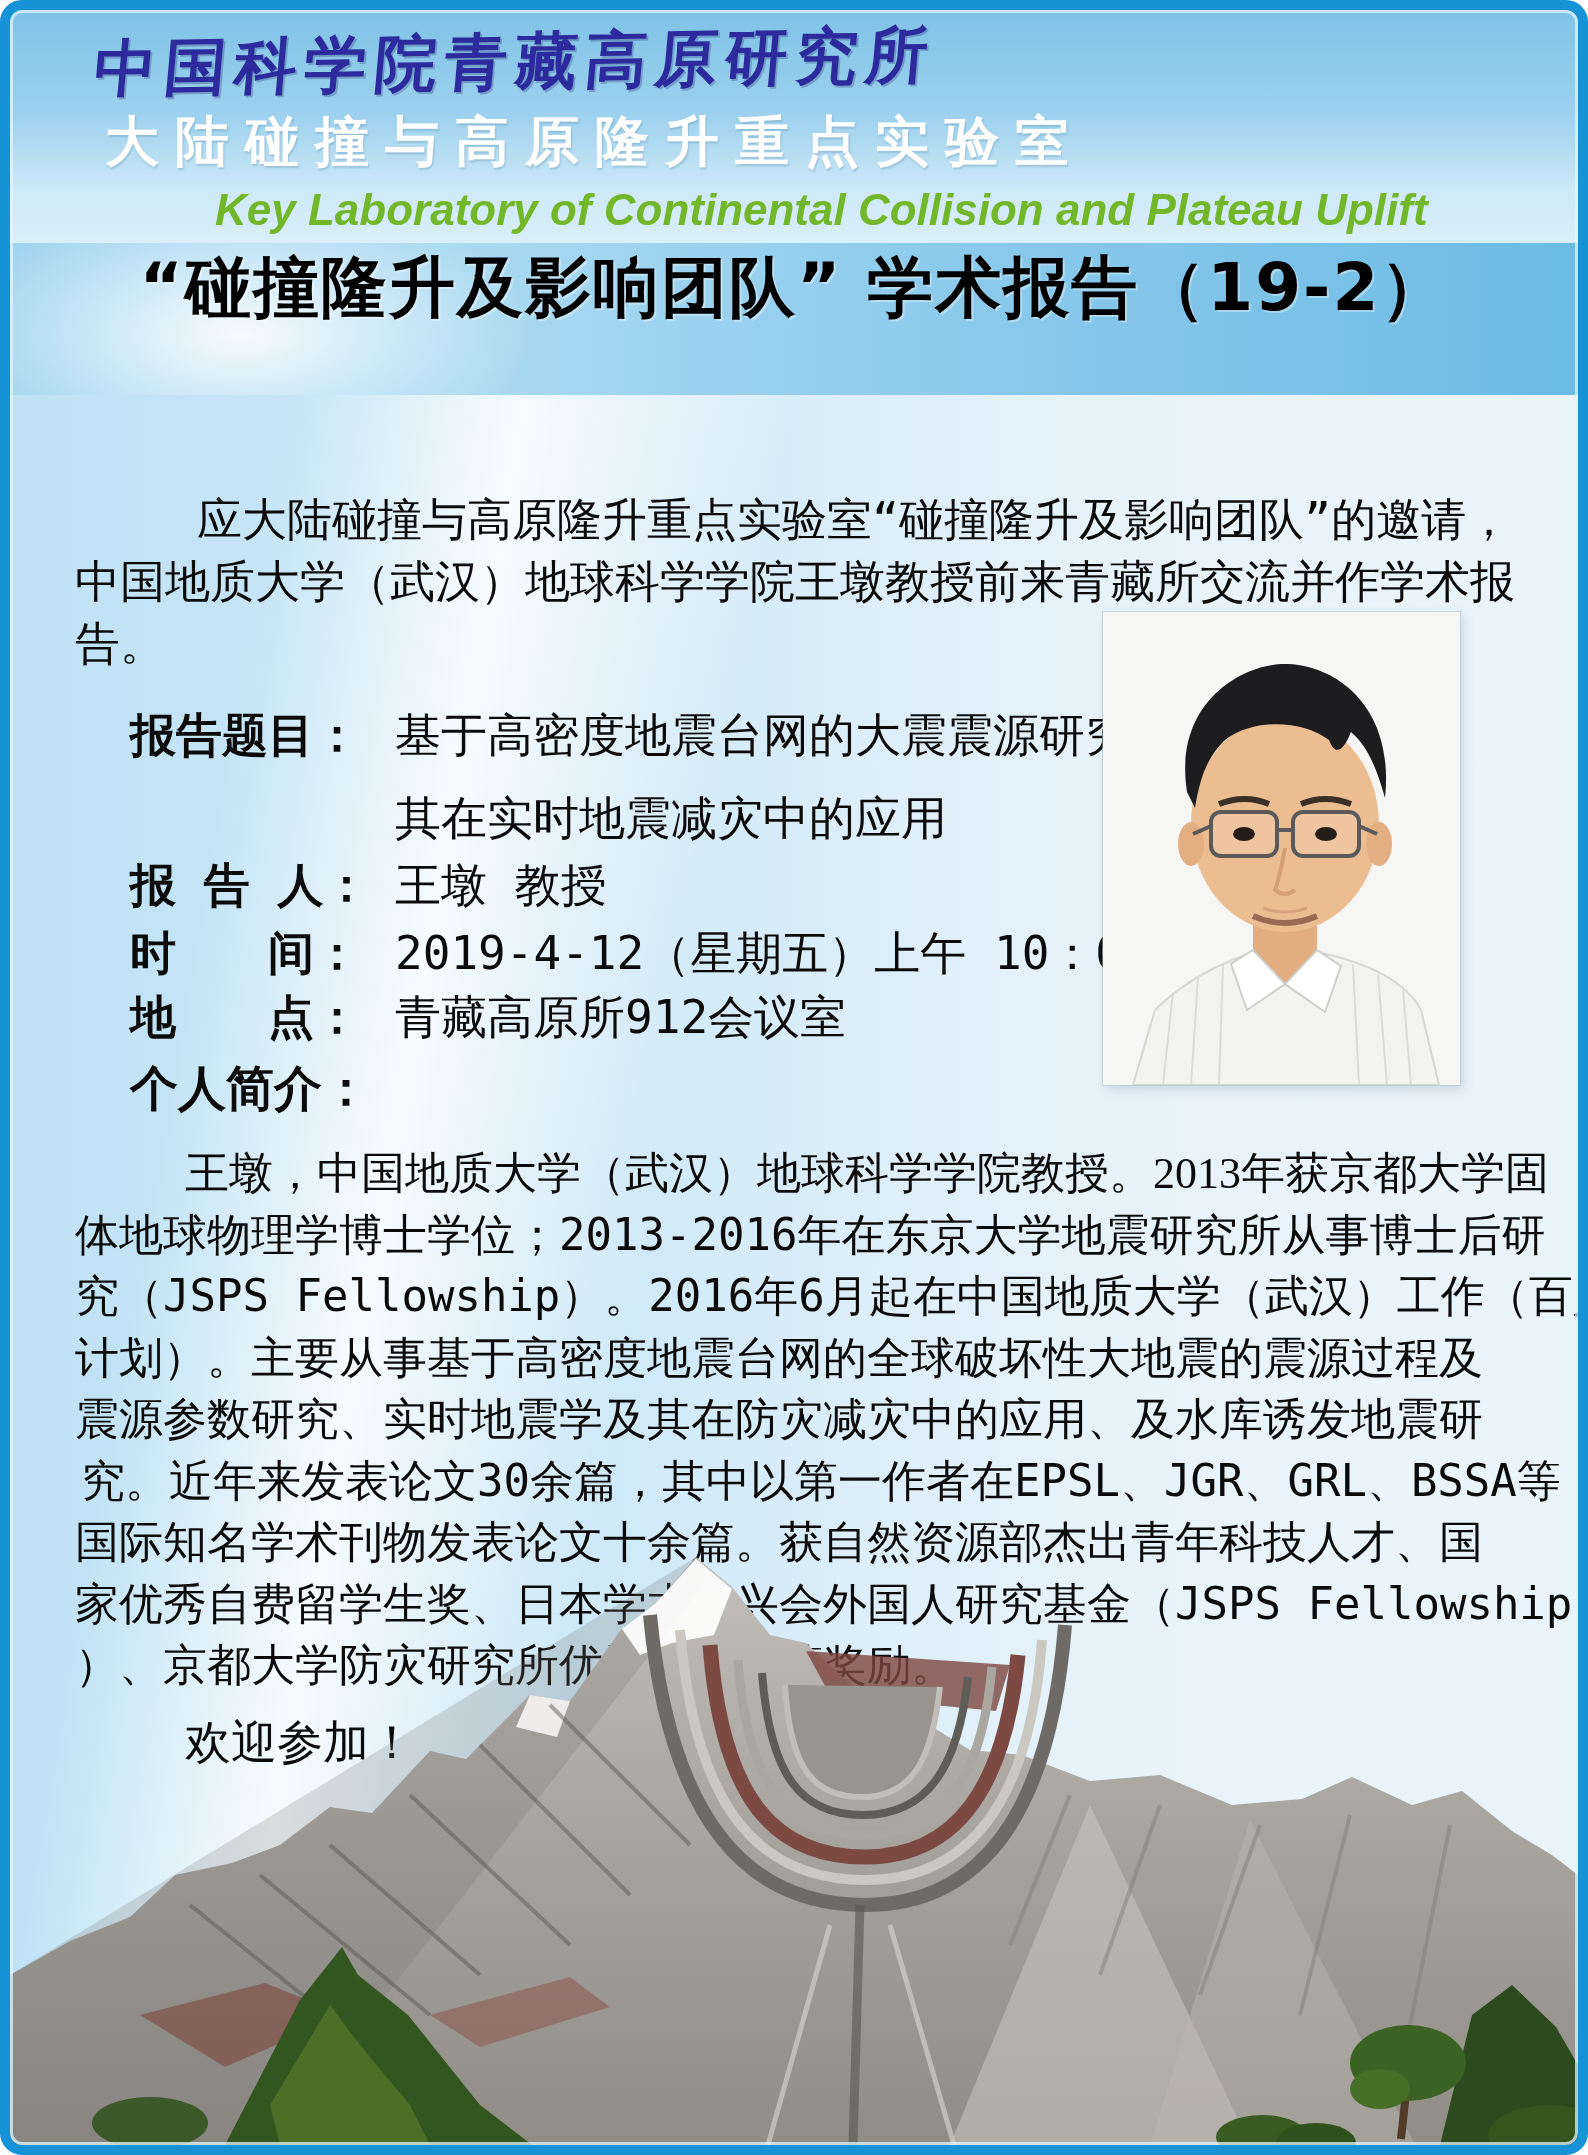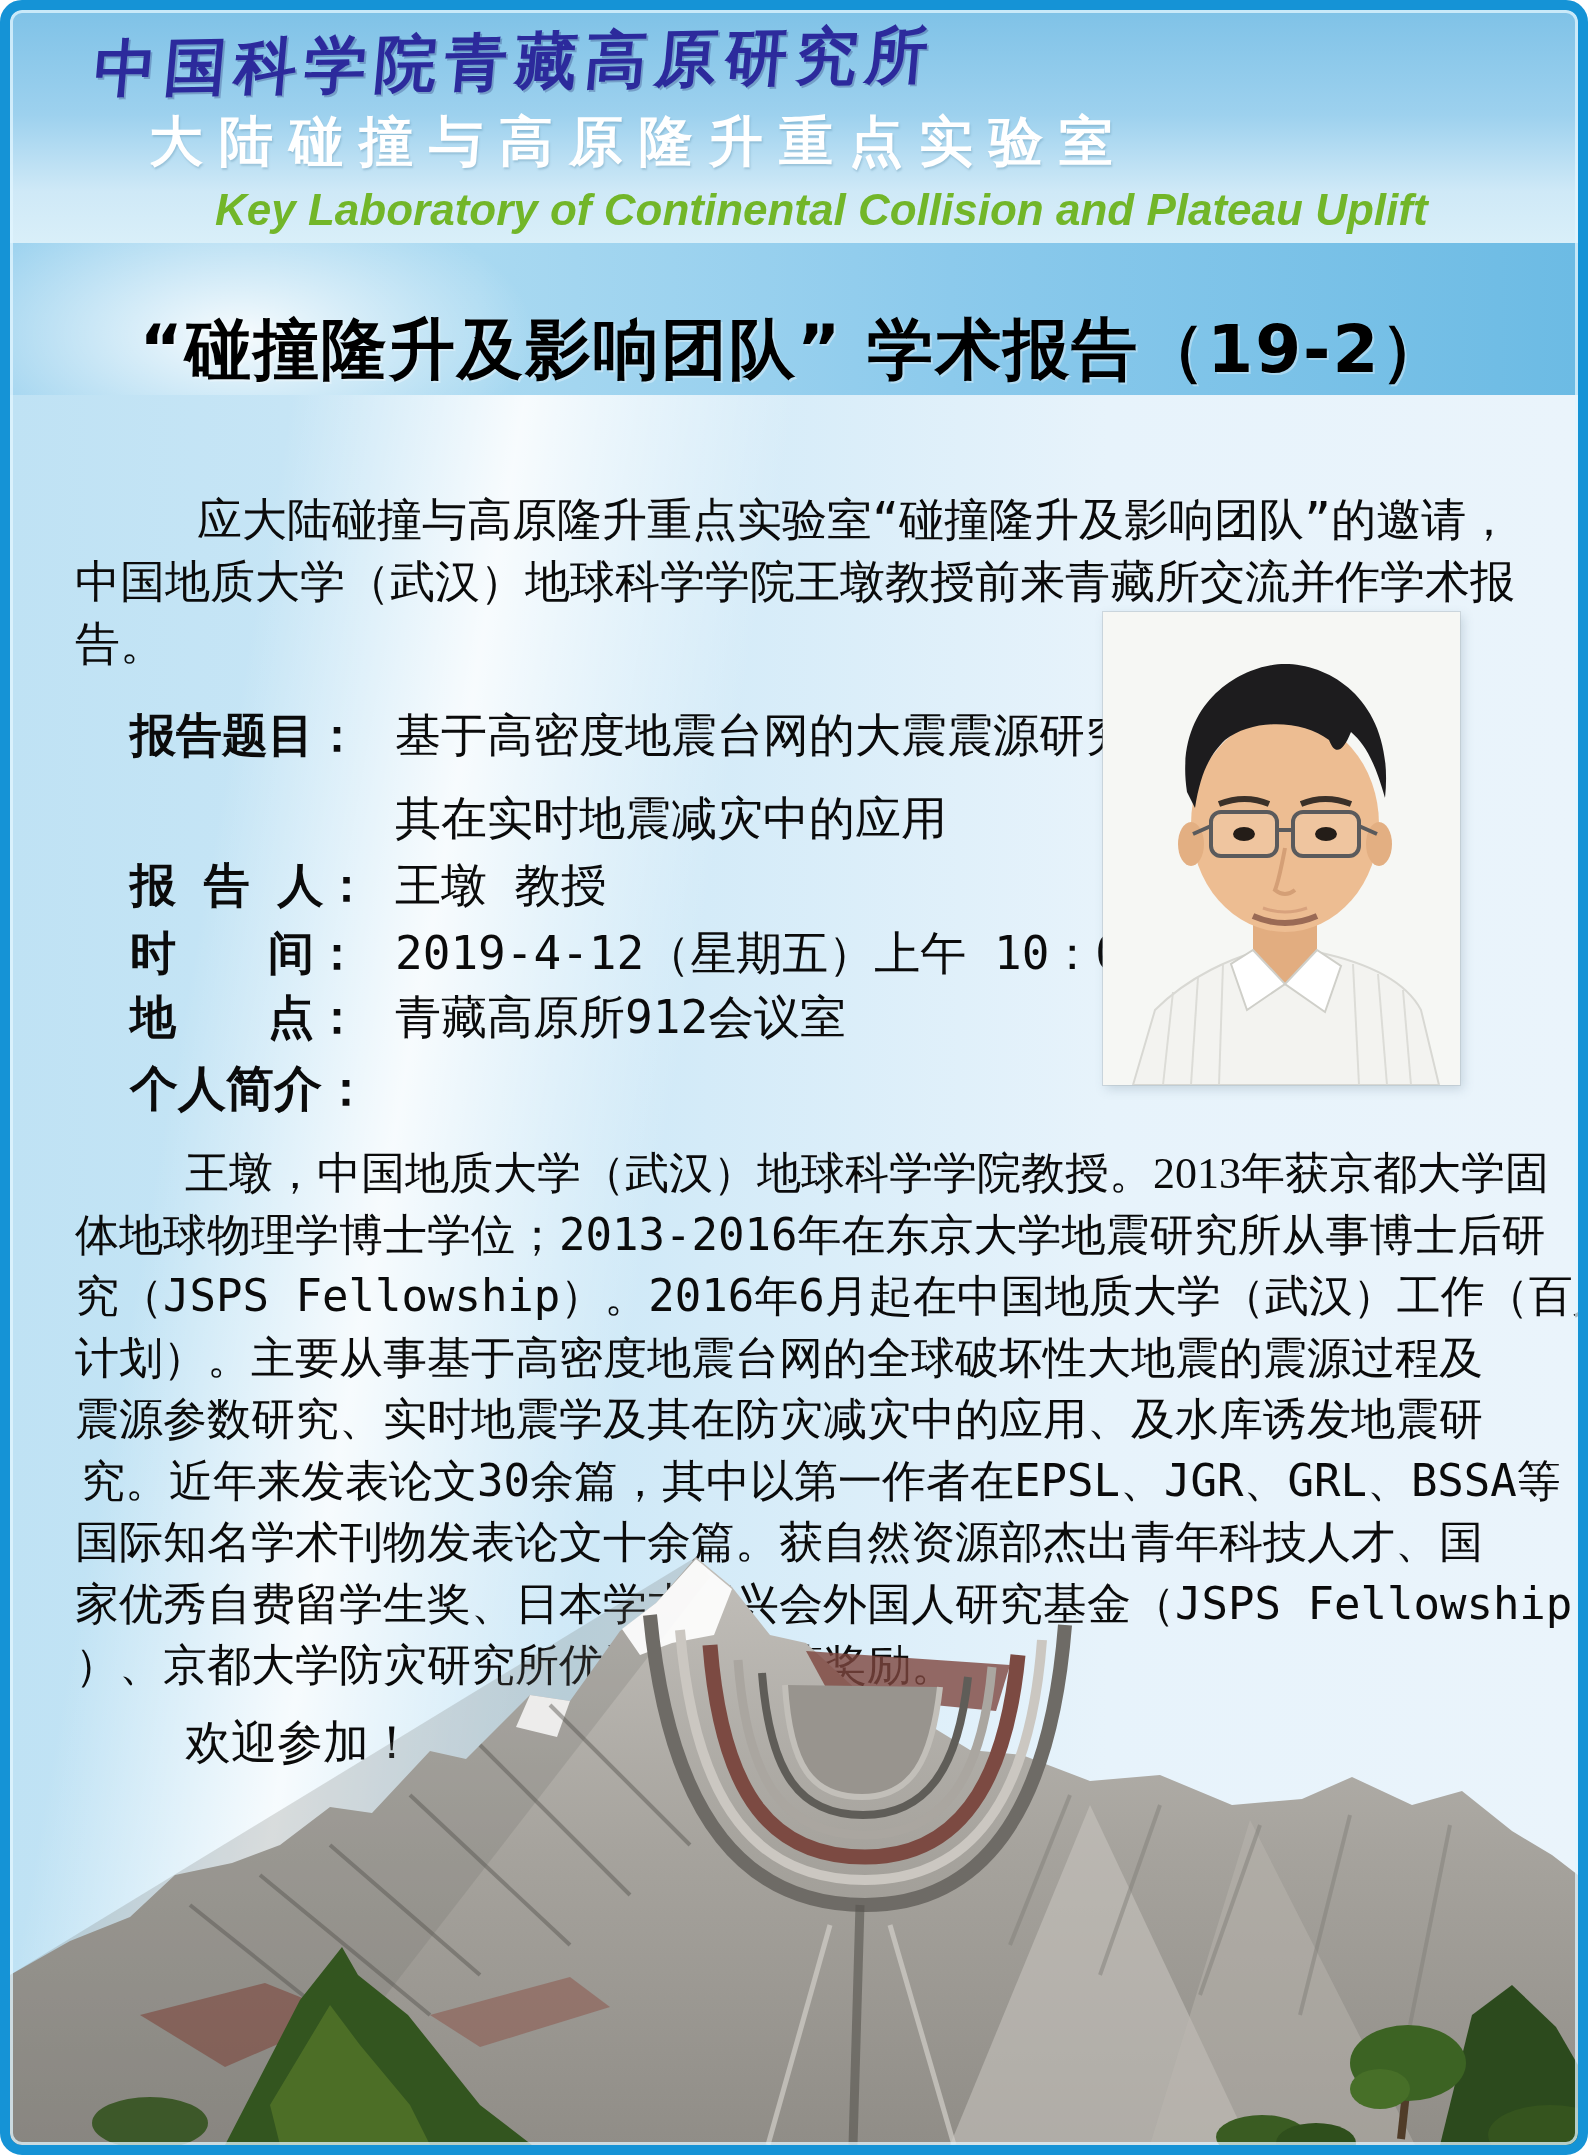--- a/index.html
+++ b/index.html
@@ -38,36 +38,35 @@
     font-size:62px;font-weight:bold;color:#2c2a9c;
     letter-spacing:8px;white-space:nowrap;
     transform:skewX(-6deg) rotate(-1deg);
     text-shadow:2px 2px 0 rgba(20,20,90,.25);
   }
   .lab-cn{
     position:absolute;left:95px;top:96px;
     font-size:54px;font-weight:600;color:#ffffff;
     letter-spacing:16px;white-space:nowrap;
     text-shadow:1px 2px 2px rgba(90,140,170,.35);
-    margin-left:44px;
   }
   .lab-en{
     position:absolute;left:205px;top:175px;
     font-size:44px;font-weight:bold;font-style:italic;
     color:#72b629;white-space:nowrap;
     font-family:Liberation Sans, sans-serif;
     text-align:center;
   }
   
   .title-band{
     position:absolute;left:0;top:233px;width:100%;height:152px;
     background:
       radial-gradient(ellipse 420px 200px at 230px 60%, rgba(255,255,255,.9) 0%, rgba(255,255,255,0) 70%),
       linear-gradient(to right,#9ed3ef 0%,#a9d9f1 30%,#8ccaec 60%,#6cbbe4 100%);
-    display:flex;align-items:flex-end;justify-content:center;
+    display:flex;align-items:flex-start;justify-content:center;
   }
   .title-text{
     font-size:66px;font-weight:bold;color:#000;
     white-space:nowrap;letter-spacing:2px;
     text-shadow:2px 2px 0 rgba(255,255,255,.35);
   }
   
   .t{
     position:absolute;white-space:nowrap;color:#0b0b0b;
     font-family:"DejaVu Sans Mono","DejaVu Sans",monospace;

